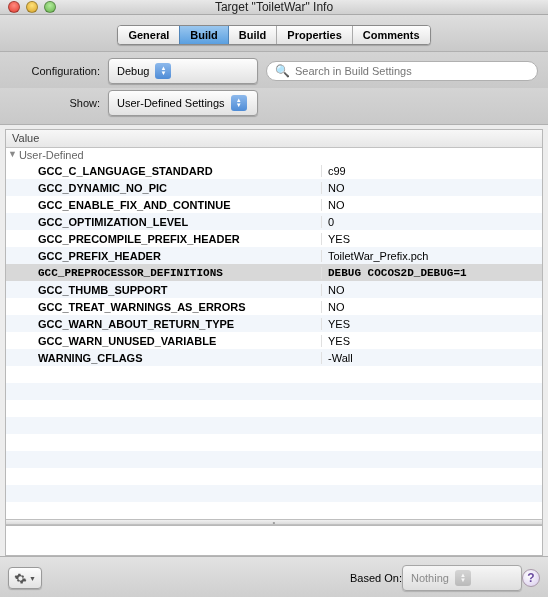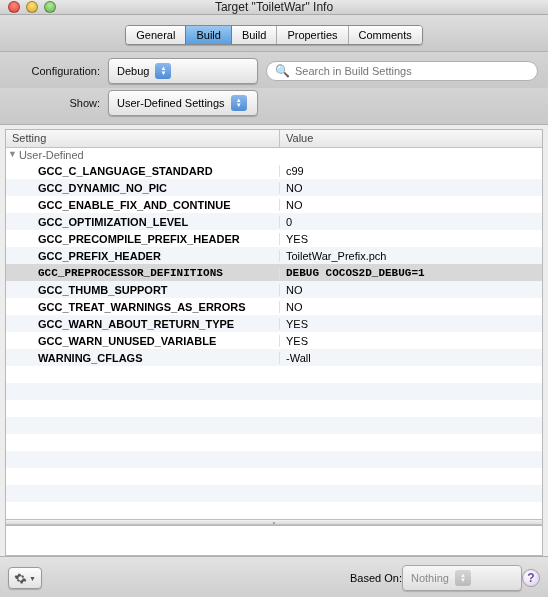--- a/index.html
+++ b/index.html
@@ -4,21 +4,21 @@
 <style>
   * { box-sizing: border-box; margin: 0; padding: 0; }
   body { font-family: "Lucida Grande", -apple-system, sans-serif; font-size: 11px; background: #ededed; width: 548px; height: 597px; overflow: hidden; display:flex; flex-direction:column;}
   .titlebar { height: 22px; background: linear-gradient(#e8e8e8, #cfcfcf); border-bottom: 1px solid #a9a9a9; display: flex; align-items: center; padding: 0 8px; position: relative; }
   .traffic { display: flex; gap: 6px; position:absolute; left:8px;}
   .tl { width: 12px; height: 12px; border-radius: 50%; border:0.5px solid rgba(0,0,0,0.3);}
   .tl.red { background: radial-gradient(circle at 50% 35%, #ff8a80, #e33e32);}
   .tl.yel { background: radial-gradient(circle at 50% 35%, #ffe27a, #d9a429);}
   .tl.grn { background: radial-gradient(circle at 50% 35%, #b2eb9b, #67b34c);}
   .title { flex:1; text-align:center; font-size:12px; color:#222;}
-  .tabbar { text-align:center; padding:10px 0 6px; background: linear-gradient(#dedede, #c9c9c9); border-bottom:1px solid #b0b0b0;}
+  .tabbar { text-align:center; padding:10px 0 6px; background: linear-gradient(#dedede, #c9c9c9); border-bottom:1px solid #b0b0b0;font-weight:bold;}
   .segctrl { display:inline-flex; border:1px solid #8a8a8a; border-radius:4px; overflow:hidden; background:#fff; box-shadow:0 1px 1px rgba(0,0,0,0.2);}
   .seg { padding:3px 10px; font-size:11px; border-right:1px solid #aaa; background:linear-gradient(#fdfdfd,#e4e4e4); cursor:pointer;}
   .seg:last-child{border-right:none;}
   .seg.active { background:linear-gradient(#9ac7ef,#5a9fe0); color:#000; border-right-color:#5084b8; border-left:1px solid #5084b8; margin-left:-1px;}
   .ctrlrow { display:flex; align-items:center; padding:6px 10px 4px; gap:8px; background:linear-gradient(#d4d4d4,#c9c9c9);}
   .ctrlrow .lbl { width:90px; text-align:right; font-size:11px; color:#111;}
   .popup { display:flex; align-items:center; background:linear-gradient(#fdfdfd,#e2e2e2); border:1px solid #9a9a9a; border-radius:4px; height:26px; padding:0 2px 0 8px; font-size:11px; box-shadow:0 1px 1px rgba(0,0,0,0.2); cursor:pointer;}
   .popup .arrows { width:16px; height:16px; margin-left:6px; background:linear-gradient(#8db9ec,#4f8cd6); border-radius:3px; display:flex; flex-direction:column; align-items:center; justify-content:center; color:#fff; font-size:6px; line-height:5px;}
   .search { flex:1; display:flex; align-items:center; background:#fff; border:1px solid #b0b0b0; border-radius:10px; height:20px; padding:0 8px; gap:5px;}
   .search input { border:none; outline:none; flex:1; font-size:11px; color:#888; background:transparent;}
@@ -27,21 +27,21 @@
   .thead { display:flex; background:linear-gradient(#f7f7f7,#e7e7e7); border-bottom:1px solid #c2c2c2; height:18px;}
   .th { padding:2px 6px; font-size:11px; color:#444; border-right:1px solid #c2c2c2;}
   .th.c1 { width:274px;} .th.c2 { flex:1; border-right:none;}
   .tbody { flex:1; height:360px; overflow:hidden;}
   .group { display:flex; padding:1px 2px; font-size:11px; color:#666; background:#fff; border-bottom:0;}
   .group .tri { color:#8a8a8a; margin-right:2px; font-size:9px;}
   .row { display:flex; height:17px; align-items:center; font-size:11px;}
   .row.alt { background:#f2f6fb;}
   .row.sel { background:#d8d8d8;font-family:Liberation Mono, monospace;}
   .cell { padding:0 6px; overflow:hidden; white-space:nowrap;}
-  .cell.c1 { width:274px; padding-left:32px; font-weight:bold; border-right:1px solid #e0e0e0;}
+  .cell.c1 { width:316px; padding-left:32px; font-weight:bold; border-right:1px solid #e0e0e0;}
   .cell.c2 { flex:1;}
   .row.sel .cell { font-weight:bold;}
   .splitter { height:6px; background:linear-gradient(#f0f0f0,#dcdcdc); border-top:1px solid #bfbfbf; border-bottom:1px solid #bfbfbf; text-align:center; color:#999; font-size:8px; line-height:5px;}
   .lower { height:54px; background:#fff; border:1px solid #b8b8b8; border-top:none; margin:0 5px;}
   .footer { display:flex; align-items:center; padding:8px 8px 6px; gap:0; background:linear-gradient(#e2e2e2,#cfcfcf); border-top:1px solid #b0b0b0;}
   .footer .spacer{flex:1;}
   .gearbtn { width:34px; height:22px; border:1px solid #9a9a9a; border-radius:4px; background:linear-gradient(#fdfdfd,#e2e2e2); display:flex; align-items:center; justify-content:center; gap:2px; cursor:pointer; box-shadow:0 1px 1px rgba(0,0,0,0.2);}
   .gearbtn svg{width:13px;height:13px;}
   .footer .lbl{font-size:11px;}
   .popup.disabled{opacity:0.8; color:#777;}
@@ -85,21 +85,20 @@
 <div class="ctrlrow" style="padding-top:2px;padding-bottom:8px;border-bottom:1px solid #b0b0b0;">
   <div class="lbl">Show:</div>
   <div class="popup" style="width:150px">
     <span>User-Defined Settings</span>
     <span class="arrows">▲<br>▼</span>
   </div>
 </div>
 
 <div class="table-wrap">
   <div class="thead">
-    <div class="th c1">Setting</div>
     <div class="th c2">Value</div>
   </div>
   <div class="tbody" id="tbody">
     <div class="group">
       <span class="tri">▼</span>
       <span>User-Defined</span>
     </div>
   <div class="row">
         <div class="cell c1">GCC_C_LANGUAGE_STANDARD</div>
         <div class="cell c2">c99</div>

